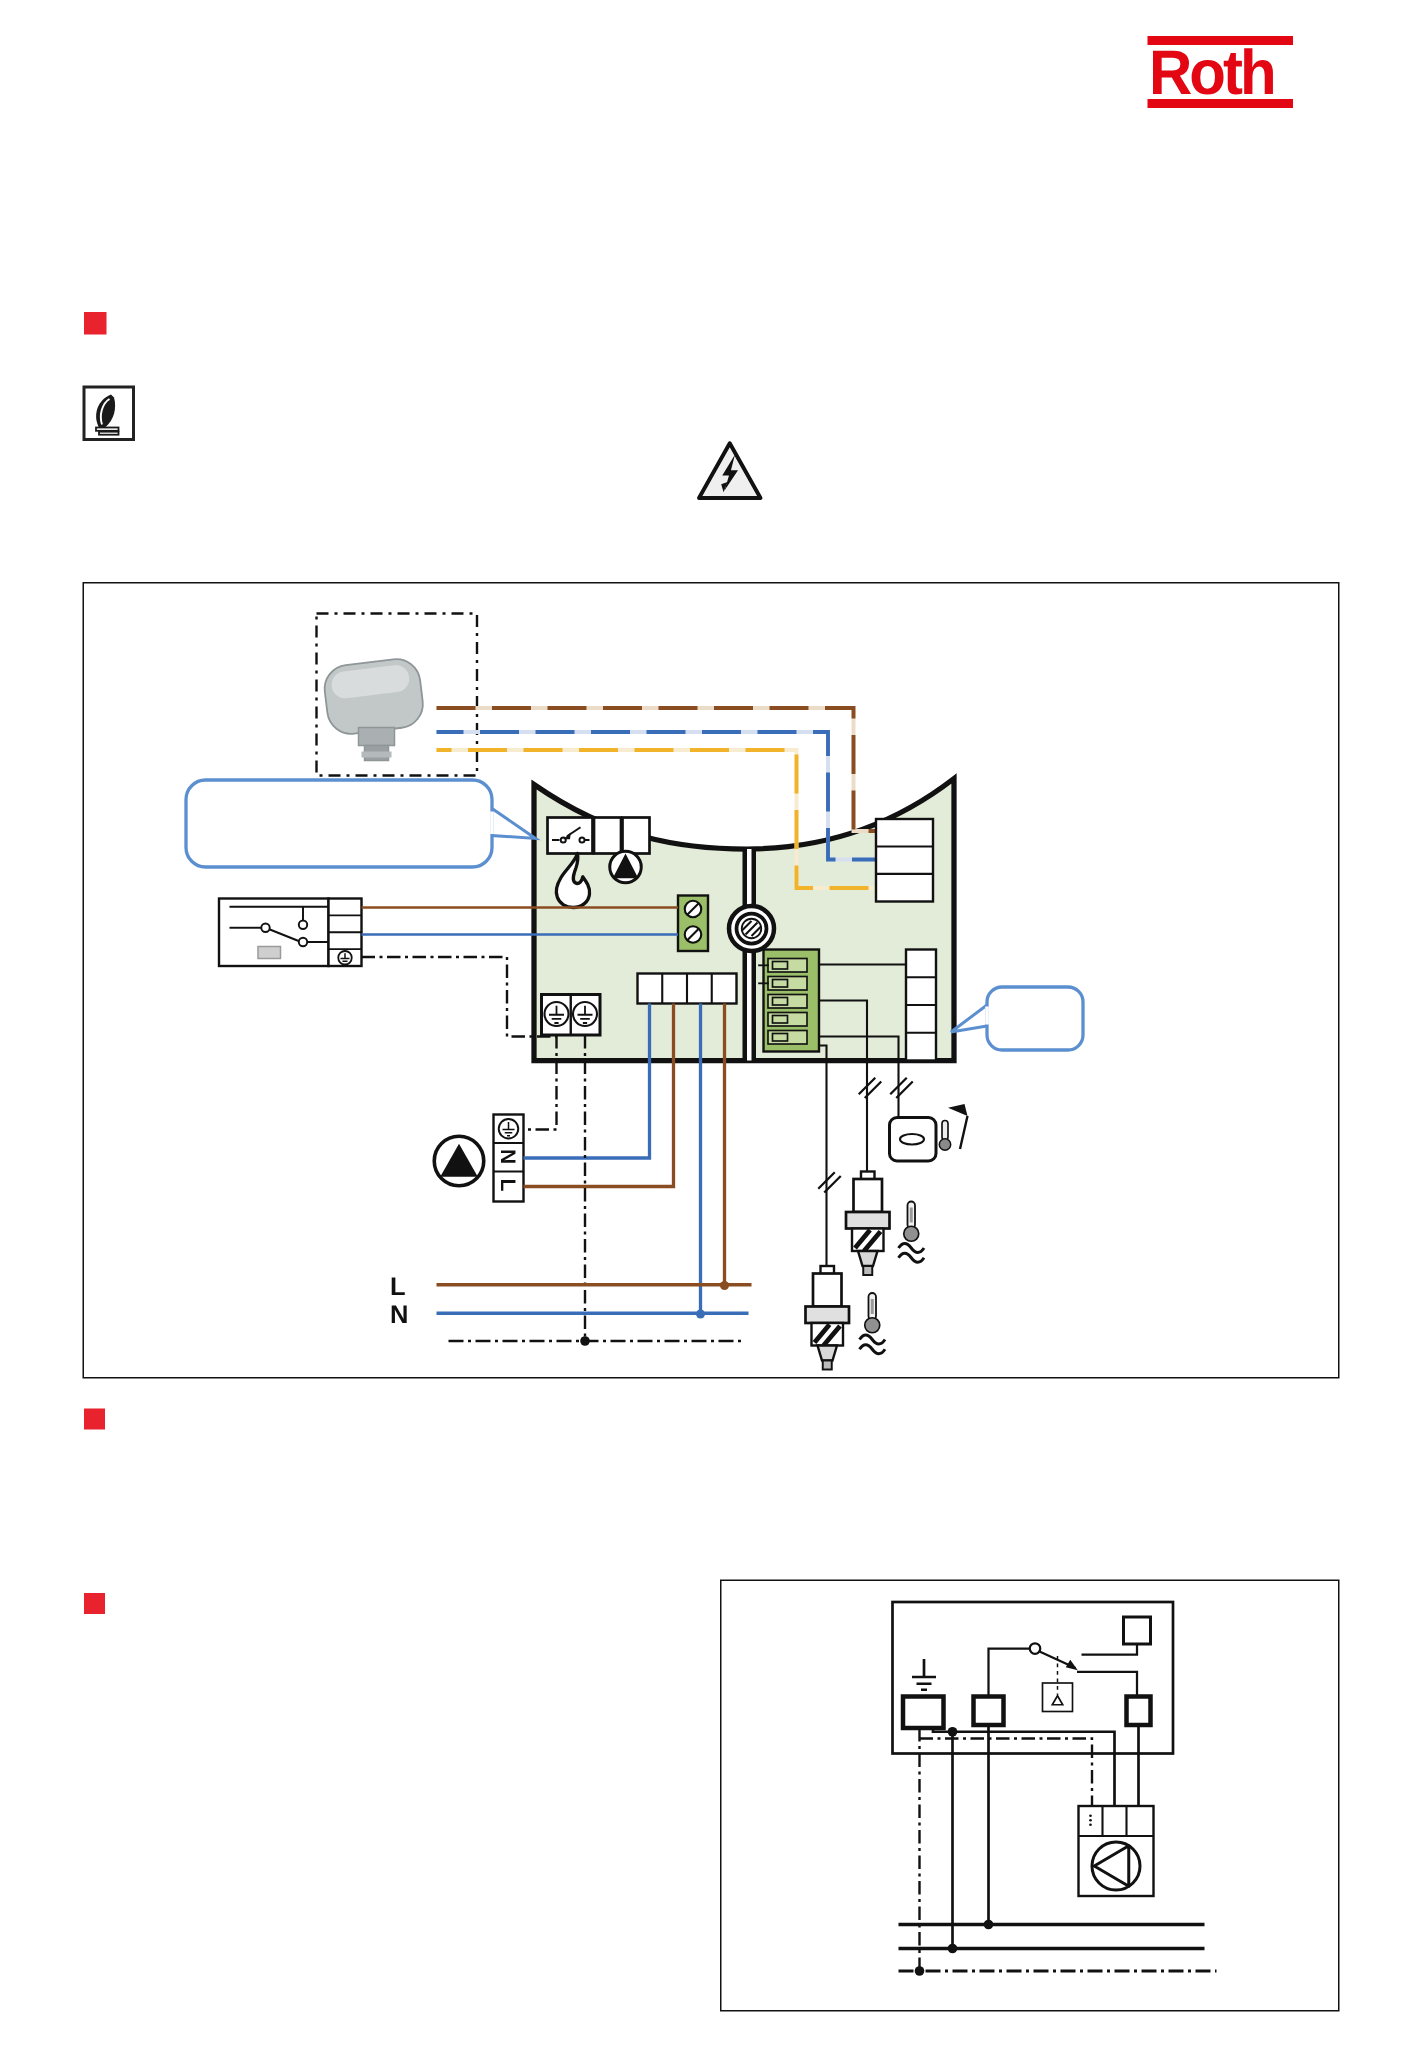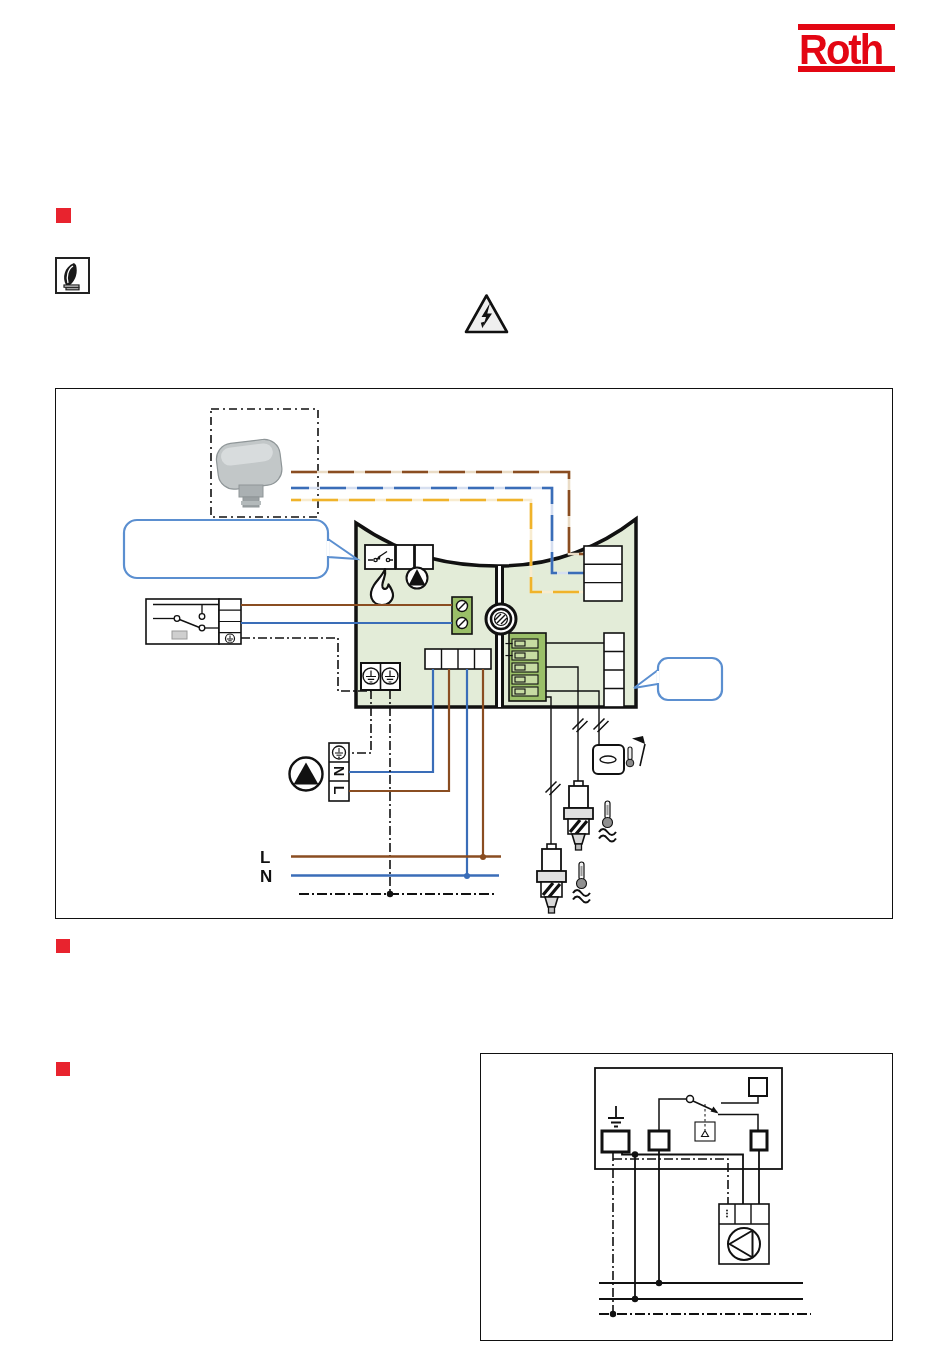--- a/index.html
+++ b/index.html
@@ -6,21 +6,21 @@
     --accentRed:#e30613; --bulletRed:#e8232e; --line:#1a1a1a;
     --brown:#8a4d21; --brownLight:#eadcc6;
     --blue:#3a6db8; --blueLight:#d6dff0;
     --yellow:#f0b32a; --yellowLight:#f8ecd0;
     --sage:#e3ecd8; --green:#9abf68; --calloutBlue:#5b8fd0;
   }
   html,body{margin:0;padding:0;background:#fff;}
   body{width:950px;height:1369px;position:relative;font-family:"Liberation Sans",sans-serif;overflow:hidden;}
   .abs{position:absolute;}
   .bullet{width:15px;height:15px;background:var(--bulletRed);}
-  #logo{left:795px;top:24px;width:112px;}
+  #logo{left:762px;top:24px;width:112px;}
   .logo-bar{height:6px;background:var(--accentRed);width:97px;margin-left:3px;}
   .logo-text{color:var(--accentRed);font-weight:bold;font-size:40px;line-height:34px;letter-spacing:-2px;margin:1px 0 1px 4px;transform:scaleY(1.05);transform-origin:left top;}
   .frame{border:1.5px solid #111;background:#fff;}
   #diagram1{left:55px;top:388px;width:836px;height:529px;}
   #diagram2{left:480px;top:1053px;width:411px;height:286px;}
   #manual-icon{left:55px;top:257px;width:31px;height:33px;border:2px solid #222;background:#fff;}
   svg{display:block;}
   text{font-family:"Liberation Sans",sans-serif;fill:#111;}
 </style>
 </head>

